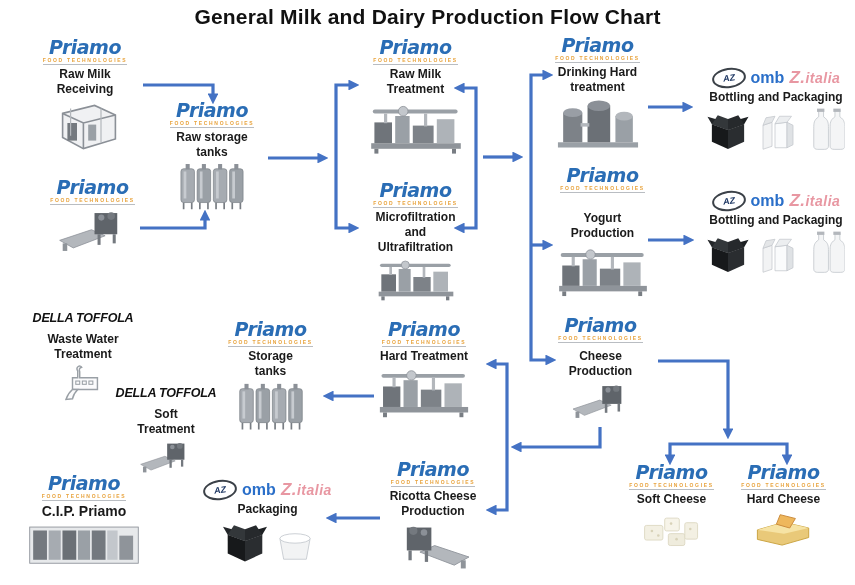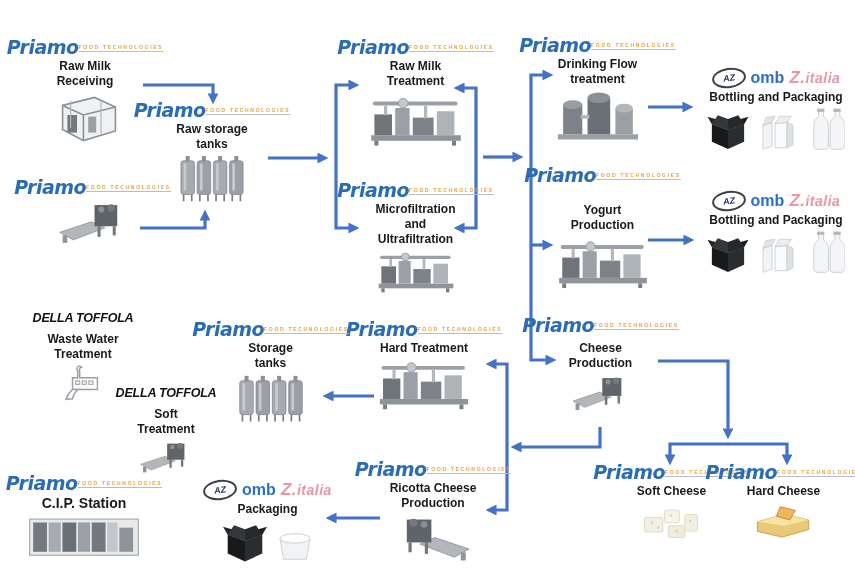--- a/index.html
+++ b/index.html
@@ -7,21 +7,21 @@
          font-family:"Liberation Sans",sans-serif;}
   .title{position:absolute;top:5px;left:0;width:100%;text-align:center;
          font-size:21px;font-weight:bold;color:#111;letter-spacing:0.2px;}
   #flow{position:absolute;top:0;left:0;z-index:0;}
   .fl{stroke:var(--arrow-blue,#4472C4);stroke-width:3.2;fill:none;}
   .node{position:absolute;z-index:1;display:flex;flex-direction:column;
         align-items:center;gap:2px;}
   .nlabel{font-weight:bold;font-size:12px;line-height:1.25;text-align:center;
           white-space:pre-line;color:#1a1a1a;}
   
-  .logo-priamo{display:flex;flex-direction:row;align-items:center;line-height:1;}
+  .logo-priamo{display:flex;flex-direction:column;align-items:center;line-height:1;}
   .p-name{font-family:"DejaVu Sans",sans-serif;font-weight:bold;font-style:italic;
           font-size:19px;color:var(--priamo-blue,#2a6db5);letter-spacing:-0.5px;}
   .p-tag{font-size:5px;font-weight:bold;color:var(--priamo-orange,#e8a33d);
          letter-spacing:1.7px;border-bottom:1px solid #b9bdc2;padding-bottom:1px;
          margin-top:1px;white-space:nowrap;}
   
   .logo-della{display:flex;flex-direction:column;align-items:flex-end;width:fit-content;}
   .d-name{font-weight:bold;font-style:italic;font-size:12.5px;color:#111;
           letter-spacing:-0.2px;white-space:nowrap;}
   .d-bar{height:4px;background:var(--della-red,#e23b33);margin-top:1px;}
@@ -191,20 +191,21 @@
     <path class="fl" d="M648 107 H683" marker-end="url(#ah)"></path>
     <path class="fl" d="M648 240 H684" marker-end="url(#ah)"></path>
     <path class="fl" d="M658 361 H728 V429" marker-end="url(#ah)"></path>
     <path class="fl" d="M670 455 V444 H787 V455" marker-start="url(#ah)" marker-end="url(#ah)"></path>
     <path class="fl" d="M600 427 V447 H521" marker-end="url(#ah)"></path>
     <path class="fl" d="M496 364 H507 V510 H496" marker-start="url(#ah)" marker-end="url(#ah)"></path>
     <path class="fl" d="M374 396 H333" marker-end="url(#ah)"></path>
     <path class="fl" d="M380 518 H336" marker-end="url(#ah)"></path>
   </svg>
 
+  <div class="title">General Milk and Dairy Production Flow Chart</div>
 
   <div class="node" style="left:33px;top:38px;width:104px">
     <div class="logo-priamo">
       <span class="p-name">Priamo</span>
       <span class="p-tag">FOOD TECHNOLOGIES</span>
     </div>
     <div class="nlabel">Raw Milk
 Receiving</div>
     <svg class="mimg" width="80" height="56" viewBox="0 0 100 70">
         <use href="#sym-frame"></use>
@@ -256,21 +257,21 @@
     <svg class="mimg" width="88" height="44" viewBox="0 0 120 66">
         <use href="#sym-skid"></use>
       </svg>
   </div>
 
   <div class="node" style="left:545px;top:36px;width:105px">
     <div class="logo-priamo">
       <span class="p-name">Priamo</span>
       <span class="p-tag">FOOD TECHNOLOGIES</span>
     </div>
-    <div class="nlabel">Drinking Flow
+    <div class="nlabel">Drinking Hard
 treatment</div>
     <svg class="mimg" width="88" height="54" viewBox="0 0 100 62">
         <use href="#sym-roundtanks"></use>
       </svg>
   </div>
 
   <div class="node" style="left:700px;top:68px;width:152px">
     <div class="logo-omb">
       <span class="omb-az">AZ</span>
       <span class="omb-omb">omb</span>
@@ -379,21 +380,21 @@
     <svg class="mimg" width="58" height="38" viewBox="0 0 100 66">
         <use href="#sym-compact"></use>
       </svg>
   </div>
 
   <div class="node" style="left:25px;top:474px;width:118px">
     <div class="logo-priamo">
       <span class="p-name">Priamo</span>
       <span class="p-tag">FOOD TECHNOLOGIES</span>
     </div>
-    <div class="nlabel" style="font-size:14px">C.I.P. Station</div>
+    <div class="nlabel" style="font-size:14px">C.I.P. Priamo</div>
     <svg class="mimg" width="112" height="46" viewBox="0 0 130 52">
         <use href="#sym-cip"></use>
       </svg>
   </div>
 
   <div class="node" style="left:200px;top:480px;width:135px">
     <div class="logo-omb">
       <span class="omb-az">AZ</span>
       <span class="omb-omb">omb</span>
       <span class="omb-zit">Z.italia</span>

